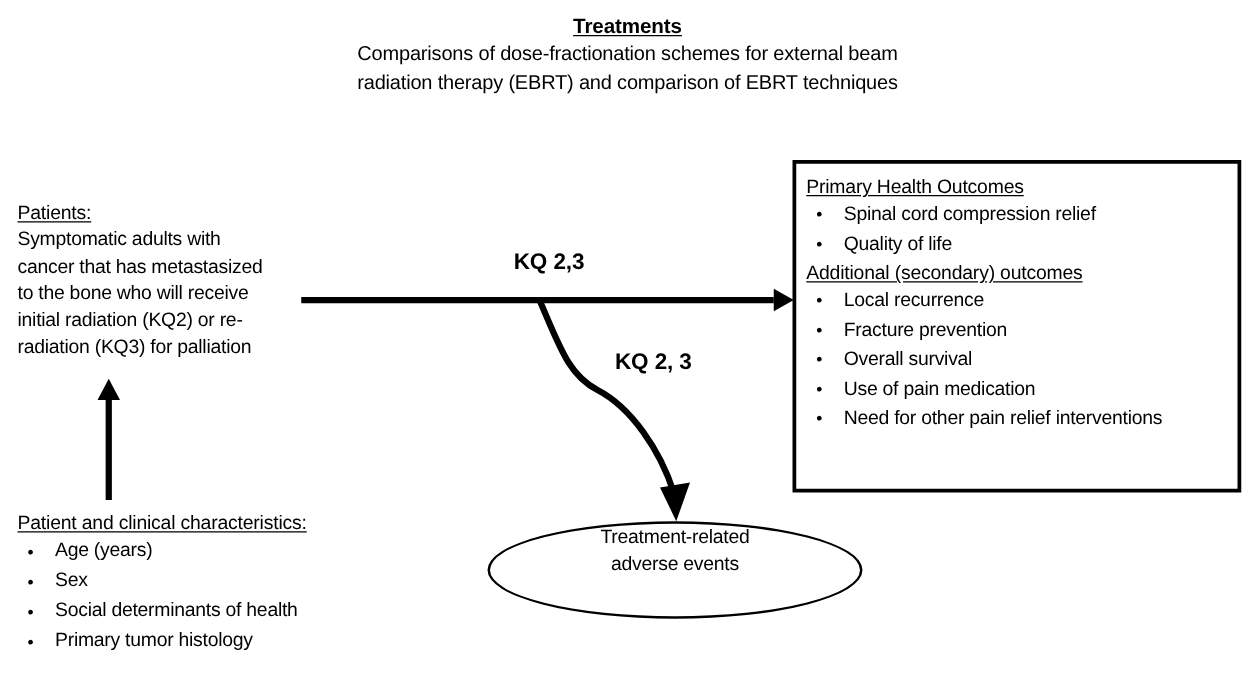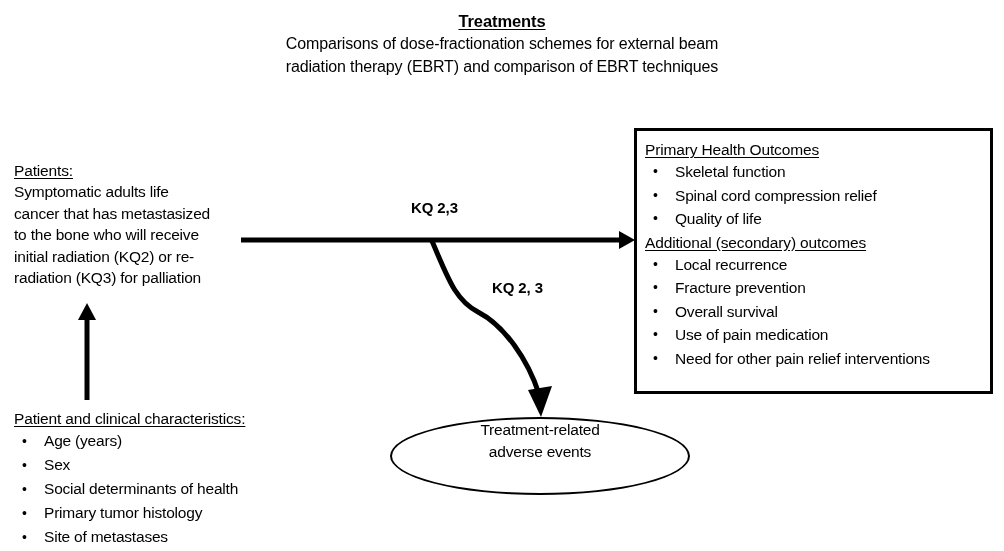--- a/index.html
+++ b/index.html
@@ -126,21 +126,21 @@
   }
   #adverse-ellipse .ell-text {
     text-align: center;
     font-size: 15.5px;
     line-height: 22px;
     letter-spacing: -0.2px;
   }
 
   
   .kq-label {
-    font-size: 15px;
+    font-size: 18px;
     font-weight: bold;
     letter-spacing: -0.1px;
     white-space: nowrap;
     text-align: right;
   }
   #kq-label-top { left: 411px; top: 199px; }
   #kq-label-curve { left: 492px; top: 279px; }
 
   
   #arrow-layer {
@@ -157,43 +157,41 @@
 <div id="canvas">
 
   <div class="abs" id="header-block">
     <div id="treatments-title">Treatments</div>
     <div class="subtitle-line">Comparisons of dose-fractionation schemes for external beam</div>
     <div class="subtitle-line">radiation therapy (EBRT) and comparison of EBRT techniques</div>
   </div>
 
   <div class="abs" id="patients-block">
     <div class="uhead">Patients:</div>
-    <div class="body-line">Symptomatic adults life</div>
+    <div class="body-line">Symptomatic adults with</div>
     <div class="body-line">cancer that has metastasized</div>
     <div class="body-line">to the bone  who will receive</div>
     <div class="body-line">initial radiation (KQ2) or re-</div>
     <div class="body-line">radiation (KQ3) for palliation</div>
   </div>
 
   <div class="abs" id="characteristics-block">
     <div class="uhead">Patient and clinical characteristics:</div>
     <ul class="bullets">
       <li>Age (years)</li>
       <li>Sex</li>
       <li>Social determinants of health</li>
       <li>Primary tumor histology</li>
-      <li>Site of metastases</li>
     </ul>
   </div>
 
   <div class="abs" id="outcomes-box">
     <div id="outcomes-inner">
       <div class="uhead">Primary Health Outcomes</div>
       <ul class="bullets">
-        <li>Skeletal function</li>
         <li>Spinal cord compression relief</li>
         <li>Quality of life</li>
       </ul>
       <div class="uhead" id="secondary-head">Additional (secondary) outcomes</div>
       <ul class="bullets">
         <li>Local recurrence</li>
         <li>Fracture prevention</li>
         <li>Overall survival</li>
         <li>Use of pain medication</li>
         <li>Need for other pain relief interventions</li>

